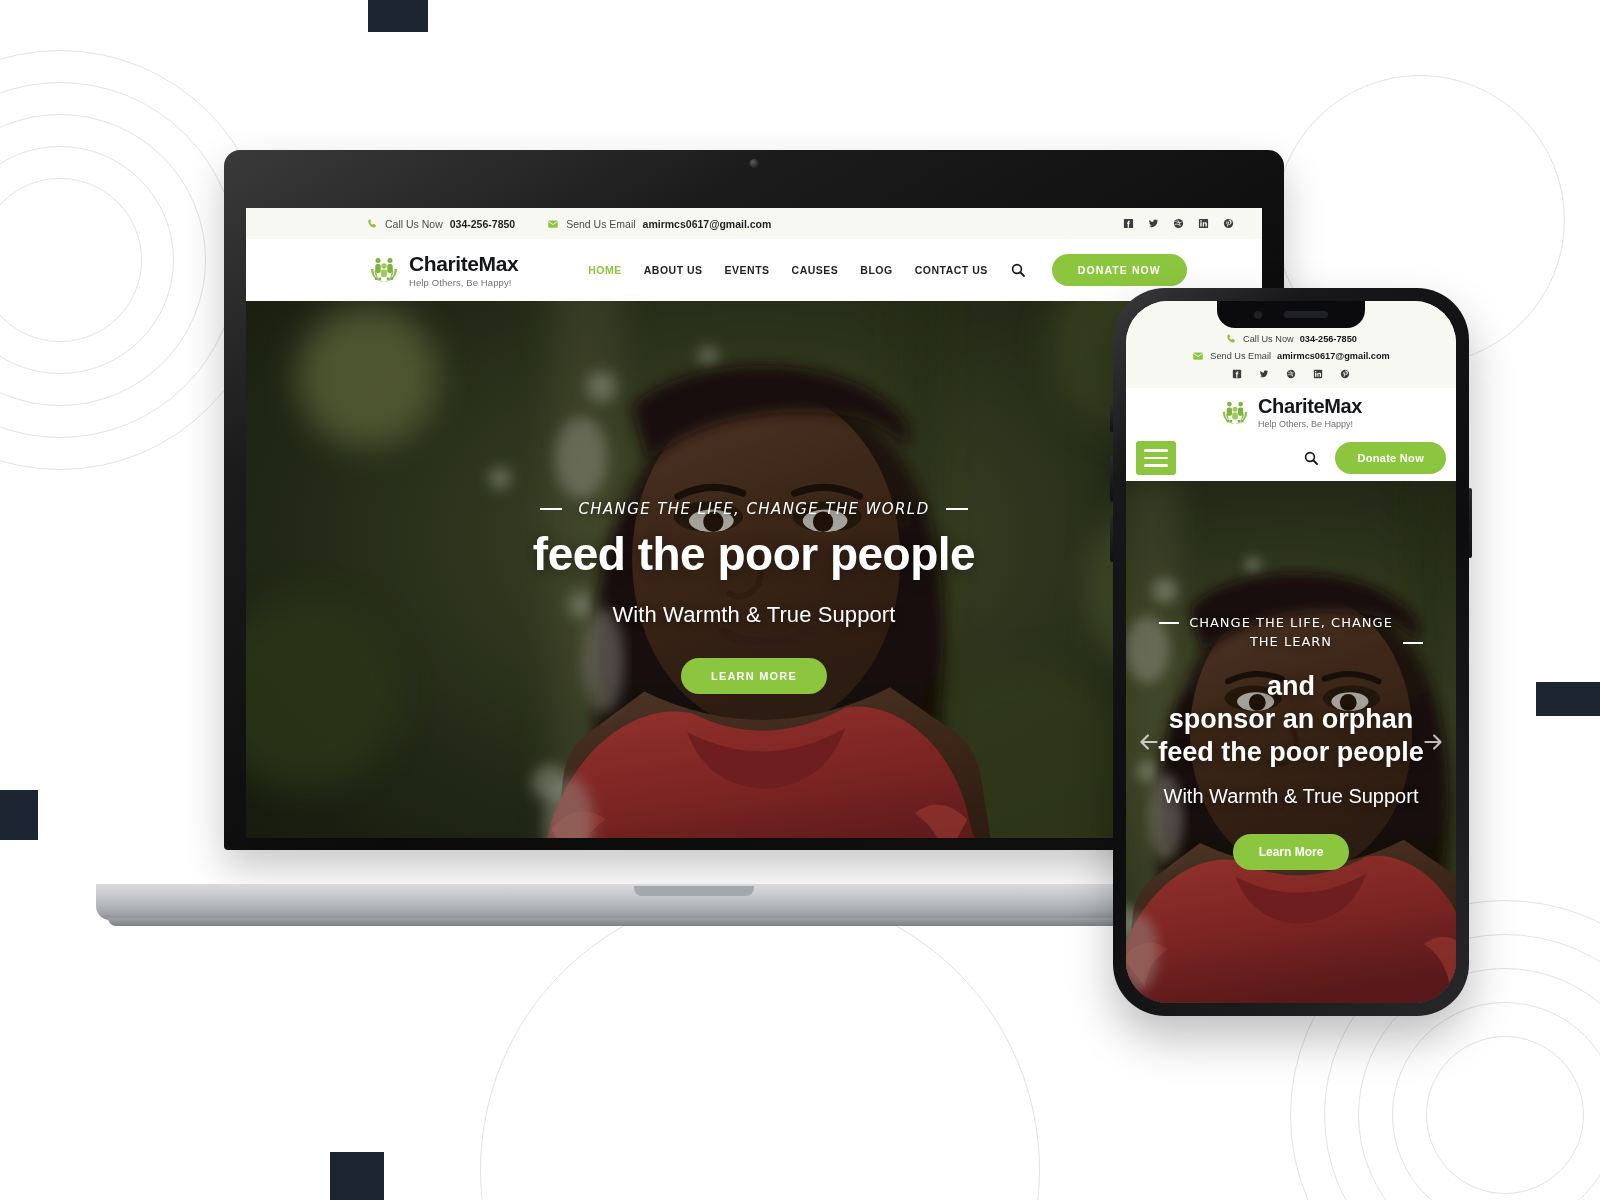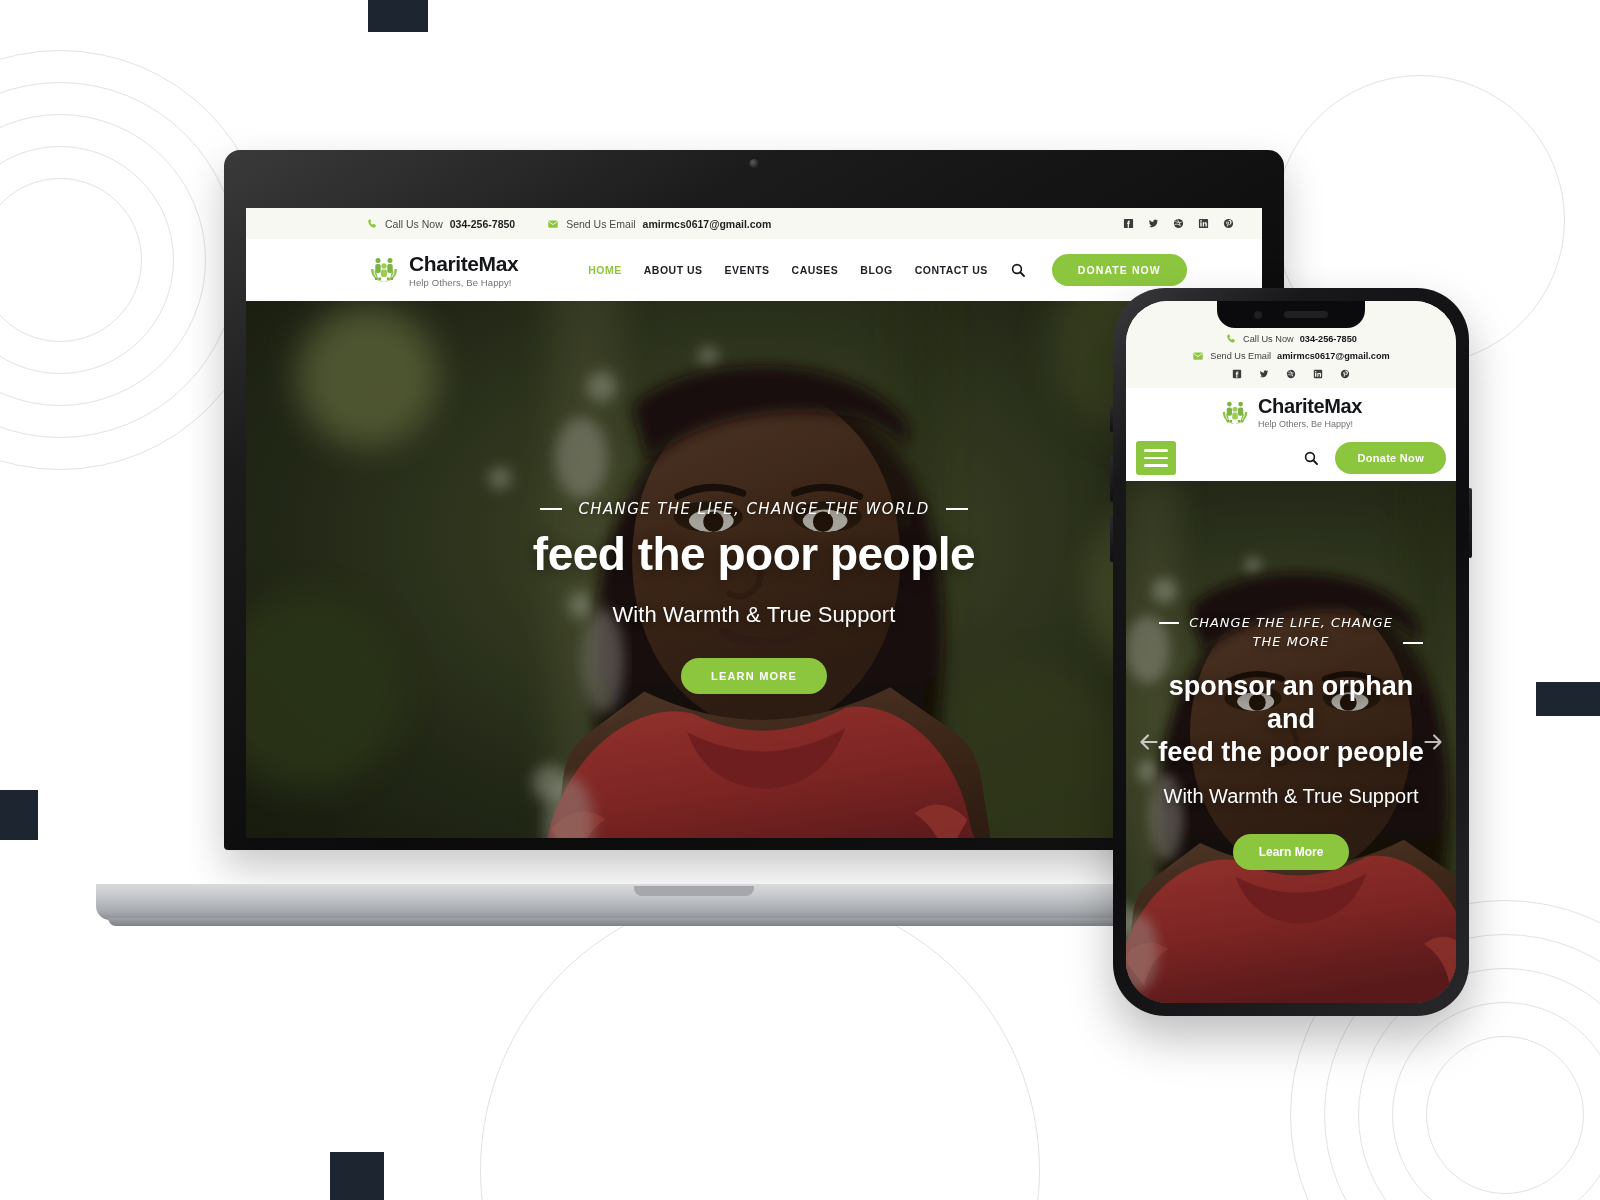--- a/index.html
+++ b/index.html
@@ -194,21 +194,21 @@
     background:#8cc63e; color:#fff; border-radius:999px; padding: 10px 22px;
     font-size: 11px; font-weight: bold; letter-spacing:.3px; white-space:nowrap;
   }
 
   .m-hero { position: relative; flex: 1; overflow: hidden; }
   .m-hero-inner {
     position:absolute; inset:0; display:flex; flex-direction:column;
     align-items:center; justify-content:center; text-align:center; color:#fff; padding: 0 18px;
   }
   .m-eyebrow {
-    font-family:"DejaVu Sans", sans-serif; font-style: italic;
+    font-family:"DejaVu Sans", sans-serif; 
     font-size: 13px; letter-spacing: 1px; line-height: 1.45;
     text-shadow: 0 1px 6px rgba(0,0,0,.5);
   }
   .m-title { margin-top: 18px; font-size: 27px; font-weight: bold; line-height: 1.22; text-shadow: 0 2px 12px rgba(0,0,0,.42); }
   .m-sub { margin-top: 16px; font-size: 20px; text-shadow: 0 2px 10px rgba(0,0,0,.45); }
   .m-cta { margin-top: 26px; background:#8cc63e; color:#fff; border-radius:999px; padding: 11px 26px; font-size: 12px; font-weight: bold; }
   .m-arrow { position:absolute; top: 50%; transform: translateY(-50%); color: rgba(255,255,255,.72); }
   .m-arrow svg { width: 26px; height: 26px; display:block; }
   #m-arrow-prev { left: 10px; }
   #m-arrow-next { right: 10px; }
@@ -592,27 +592,27 @@
         <div class="m-hero">
           <svg class="hero-photo" width="330" height="400" preserveAspectRatio="xMidYMid slice" style="height:100%;width:100%">
               <use href="#sym-photo"></use>
             </svg>
           <div class="hero-overlay"></div>
           <div class="m-hero-inner">
             <div class="m-eyebrow-wrap">
               <span class="dash m-dash-l"></span>
               <div class="m-eyebrow">
                 <div>CHANGE THE LIFE, CHANGE</div>
-                <div>THE MORE</div>
+                <div>THE LEARN</div>
               </div>
               <span class="dash m-dash-r"></span>
             </div>
             <h1 class="m-title">
+              <div>and</div>
               <div>sponsor an orphan</div>
-              <div>and</div>
               <div>feed the poor people</div>
             </h1>
             <div class="m-sub">With Warmth &amp; True Support</div>
             <div class="m-cta">Learn More</div>
           </div>
           <div class="m-arrow" id="m-arrow-prev">
             <svg>
                 <use href="#sym-arrow-left"></use>
               </svg>
           </div>

